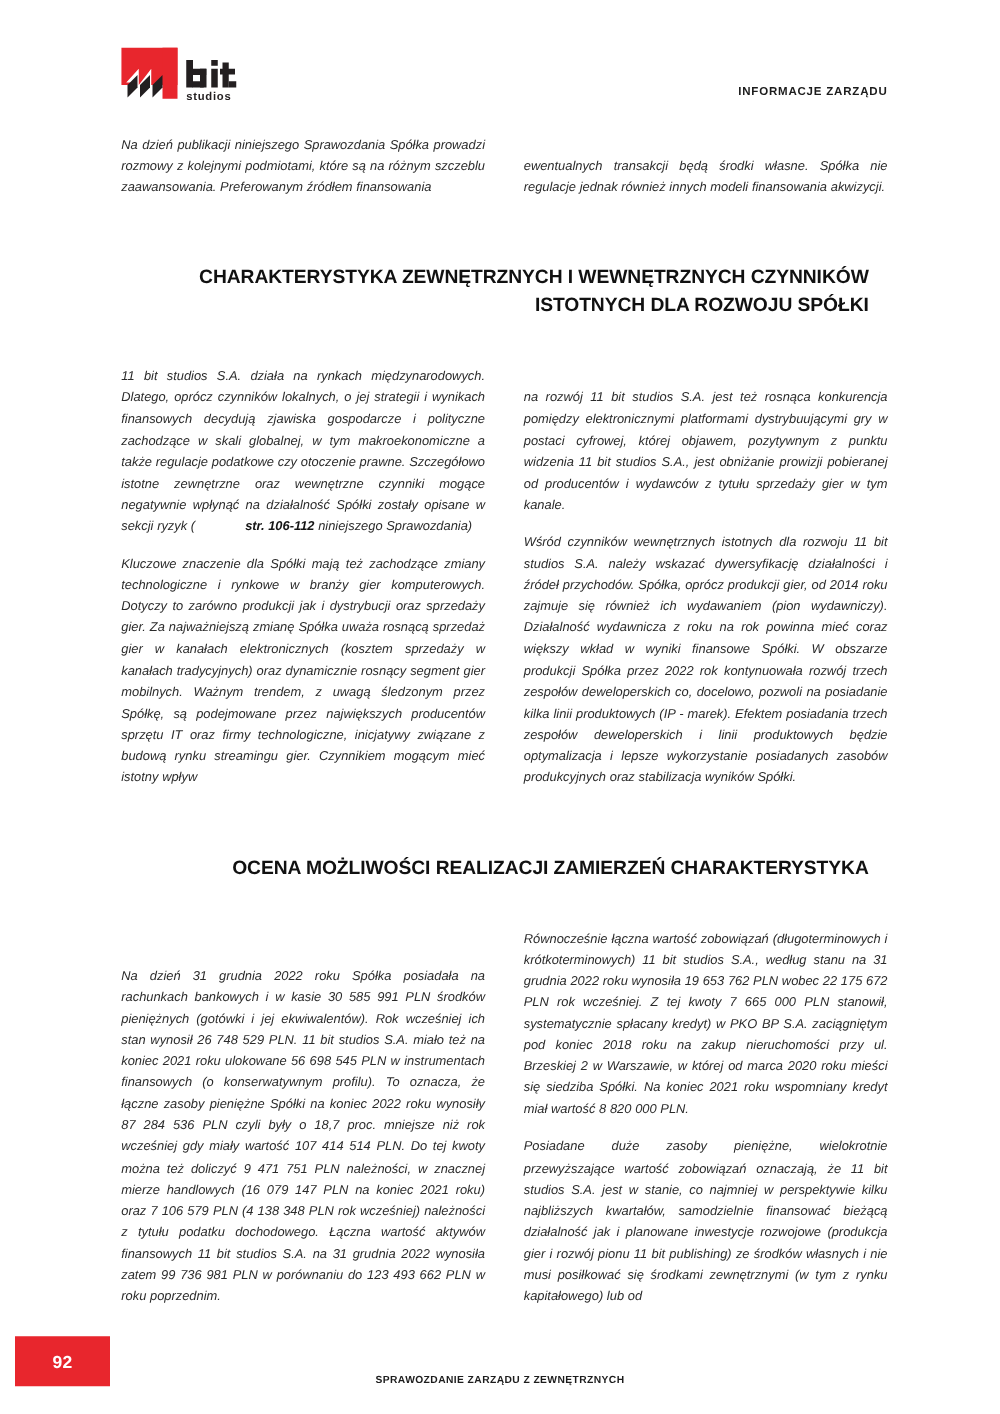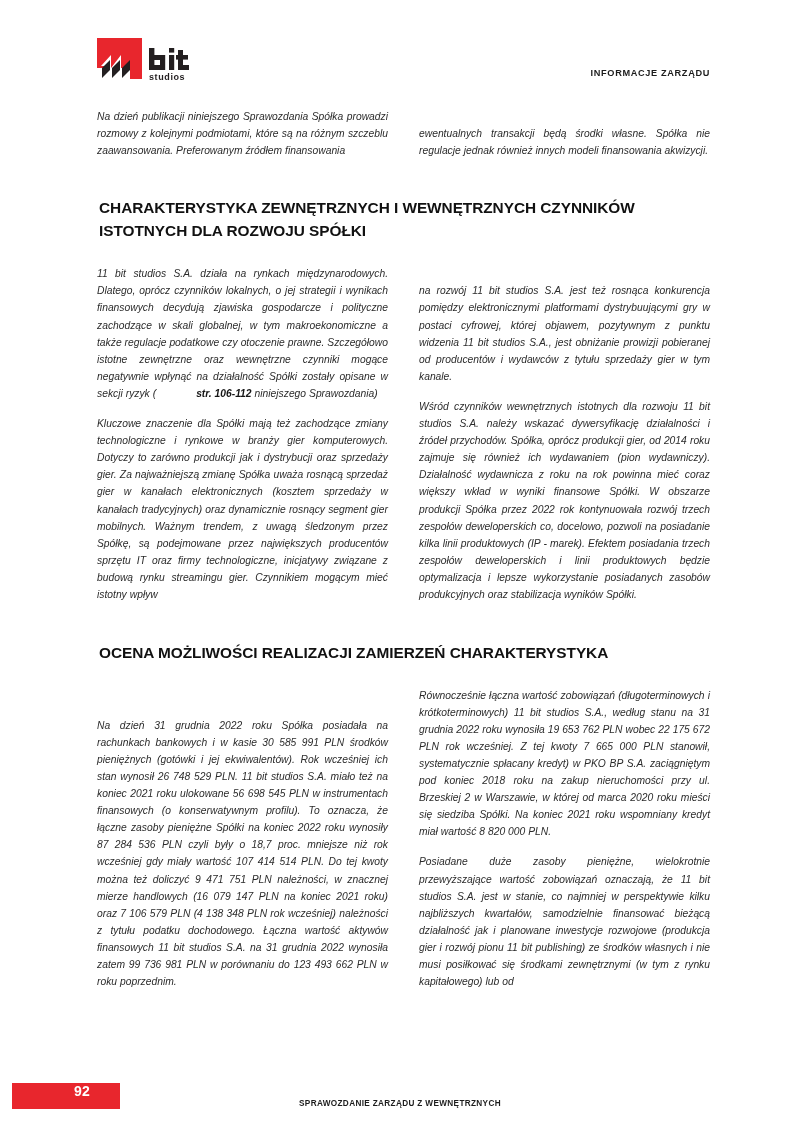--- a/index.html
+++ b/index.html
@@ -79,48 +79,48 @@
     hyphens: none;
   }
   p.body:last-child { margin-bottom: 0; }
   p.body b, p.body strong { font-weight: bold; color: #151515; margin-left: 40px; }
 
   h2.section-heading {
     font-size: 15.4px;
     line-height: 22.5px;
     font-weight: bold;
     color: #111111;
-    margin: 2px;
+    margin: 16px;
     letter-spacing: -0.05px;
+    text-align: right;
   }
 
   .gap-before-heading-1 { height: 36px; }
   .gap-after-heading-1 { height: 21px; }
   .gap-before-heading-2 { height: 37px; }
   .gap-after-heading-2 { height: 20px; }
 
   
   .page-footer {
     position: absolute;
     left: 0;
     bottom: 0;
     width: 800px;
     height: 72px;
   }
   .page-number-box {
     position: absolute;
     left: 12px;
     bottom: 22px;
     width: 76px;
-    height: 26px;
+    height: 40px;
     background: #e8262d;
     display: flex;
-    align-items: flex-start;
+    align-items: center;
     justify-content: center;
-    padding-left: 32px;
   }
   .page-number-box span {
     color: #ffffff;
     font-size: 14px;
     font-weight: bold;
     letter-spacing: 0.3px;
   }
   .footer-text {
     position: absolute;
     left: 0;
@@ -215,17 +215,17 @@
       </div>
     </div>
 
   </div>
 
   <div class="page-footer">
     <div class="page-number-box">
       <span>92</span>
     </div>
     <div class="footer-text">
-      <div>SPRAWOZDANIE ZARZĄDU Z WEWNĘTRZNYCH</div>
+      <div>SPRAWOZDANIE ZARZĄDU Z ZEWNĘTRZNYCH</div>
     </div>
   </div>
 
 </div>
 
 </body></html>

